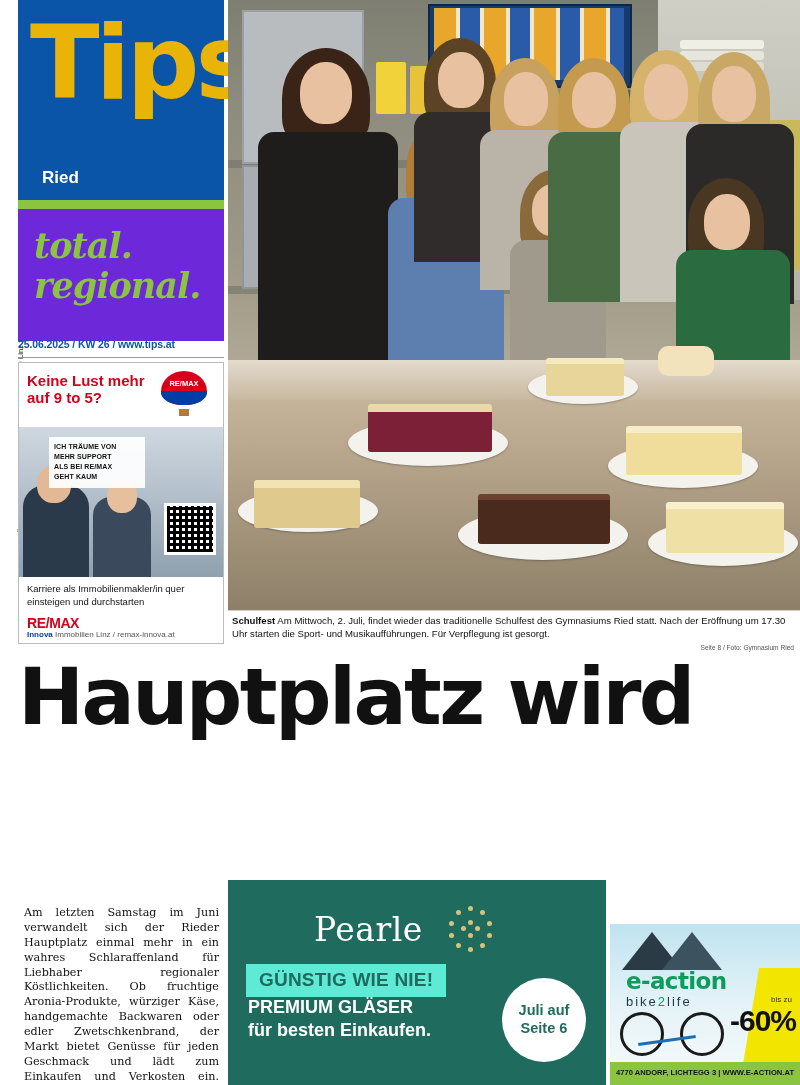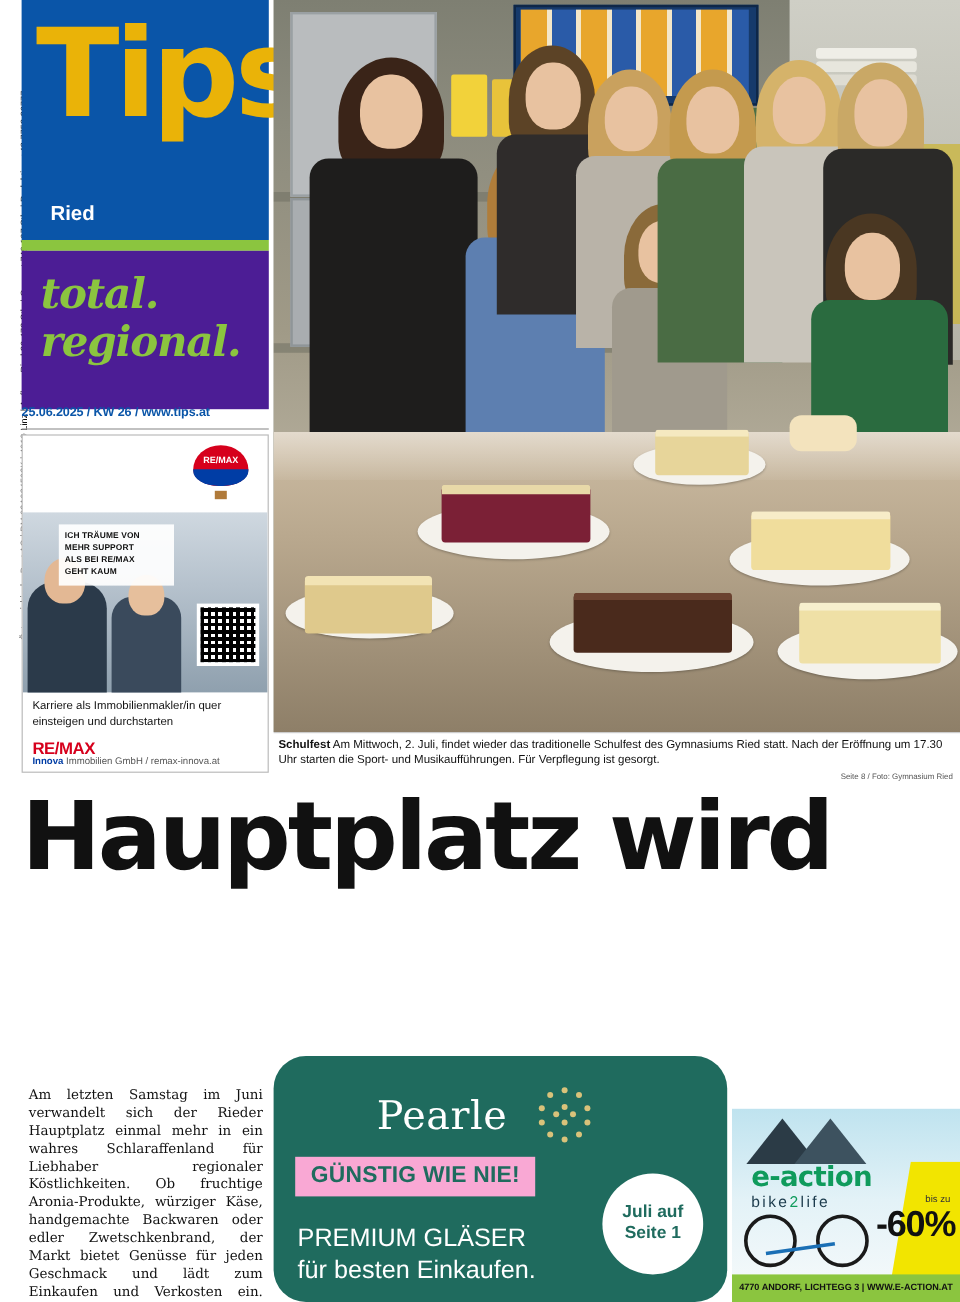--- a/index.html
+++ b/index.html
@@ -78,21 +78,21 @@
     background: #8bc53f;
   }
 
   
   .slogan {
     position: absolute;
     left: 18px;
     top: 209px;
     width: 206px;
     height: 132px;
-    background: #4c1d95;
+    background: #6d28d9;
   }
   .slogan-line1, .slogan-line2 {
     position: absolute;
     left: 16px;
     font-family: "DejaVu Serif", serif;
     font-style: italic;
     font-weight: bold;
     font-size: 35px;
     color: #8bc53f;
     letter-spacing: -1px;
@@ -460,21 +460,20 @@
 
   
   .ad-pearle {
     position: absolute;
     left: 228px;
     top: 880px;
     width: 378px;
     height: 205px;
     background: #1f6b5e;
     overflow: hidden;
-    border-radius: 27px;
   }
   .pearle-logo {
     position: absolute;
     left: 86px;
     top: 30px;
     font-family: "DejaVu Serif", serif;
     font-size: 33px;
     color: #ffffff;
     letter-spacing: 0.5px;
   }
@@ -489,36 +488,36 @@
     position: absolute;
     width: 5px; height: 5px;
     border-radius: 50%;
     background: #d9c27a;
     display: block;
   }
   .pearle-banner {
     position: absolute;
     left: 18px;
     top: 84px;
-    background: #f9a8d4;
+    background: #5eead4;
     padding: 5px 13px 6px 13px;
   }
   .pearle-banner span {
     font-size: 19px;
     font-weight: bold;
     color: #1f6b5e;
     letter-spacing: 0.2px;
   }
   .pearle-sub {
     position: absolute;
     left: 20px;
-    top: 139px;
+    top: 116px;
     width: 260px;
-    font-size: 21px;
-    font-weight: normal;
+    font-size: 18px;
+    font-weight: bold;
     color: #ffffff;
     line-height: 1.28;
   }
   .pearle-circle {
     position: absolute;
     right: 20px;
     top: 98px;
     width: 84px;
     height: 84px;
     border-radius: 50%;
@@ -675,20 +674,24 @@
 
   <div class="slogan">
     <div class="slogan-line1">total.</div>
     <div class="slogan-line2">regional.</div>
   </div>
 
   <div class="issue-line">25.06.2025 / KW 26 / www.tips.at</div>
   <div class="issue-rule"></div>
 
   <div class="ad-remax">
+    <div class="remax-head">
+      <div>Keine Lust mehr</div>
+      <div>auf 9 to 5?</div>
+    </div>
     <div class="remax-balloon">
       <div class="balloon-body"></div>
       <div class="balloon-blue"></div>
       <div class="balloon-label">RE/MAX</div>
       <div class="balloon-basket"></div>
     </div>
 
     <div class="remax-photo">
       <div class="photo-man-left"></div>
       <div class="photo-head-left"></div>
@@ -700,21 +703,21 @@
         <div>ALS BEI RE/MAX</div>
         <div>GEHT KAUM</div>
       </div>
       <div class="qr"></div>
     </div>
 
     <div class="remax-caption">Karriere als Immobilienmakler/in quer einsteigen und durchstarten</div>
     <div class="remax-footer-logo">RE/MAX</div>
     <div class="remax-footer-sub">
       <span>Innova</span>
-      <span class="grey">Immobilien GmbH / remax-innova.at</span>
+      <span class="grey">Immobilien Linz / remax-innova.at</span>
     </div>
   </div>
 
   <div class="hero">
     <div class="hero-bg"></div>
     <div class="shelf" style="top:160px"></div>
     <div class="shelf" style="top:286px"></div>
     <div class="cabinet"></div>
     <div class="cabinet2"></div>
     <div class="sweets-box"></div>
@@ -827,21 +830,21 @@
     <div class="pearle-banner">
       <span>GÜNSTIG WIE NIE!</span>
     </div>
     <div class="pearle-sub">
       <div>PREMIUM GLÄSER</div>
       <div>für besten Einkaufen.</div>
     </div>
     <div class="pearle-circle">
       <div>
         <div>Juli auf</div>
-        <div>Seite 1</div>
+        <div>Seite 6</div>
       </div>
     </div>
   </div>
 
   <div class="ad-eaction">
     <div class="ea-mid">
       <div class="ea-yellow"></div>
       <div class="ea-mountains"></div>
       <div class="ea-logo">e-action</div>
       <div class="ea-tagline"><span>bike</span><em>2</em><span>life</span></div>

